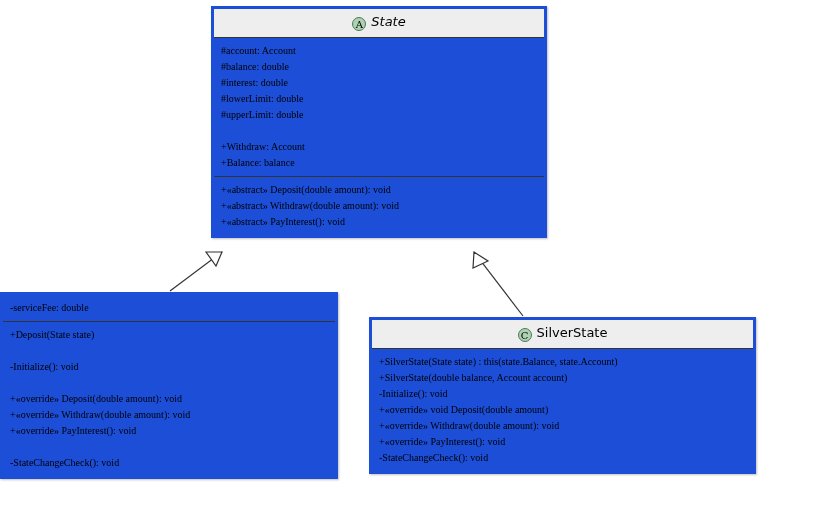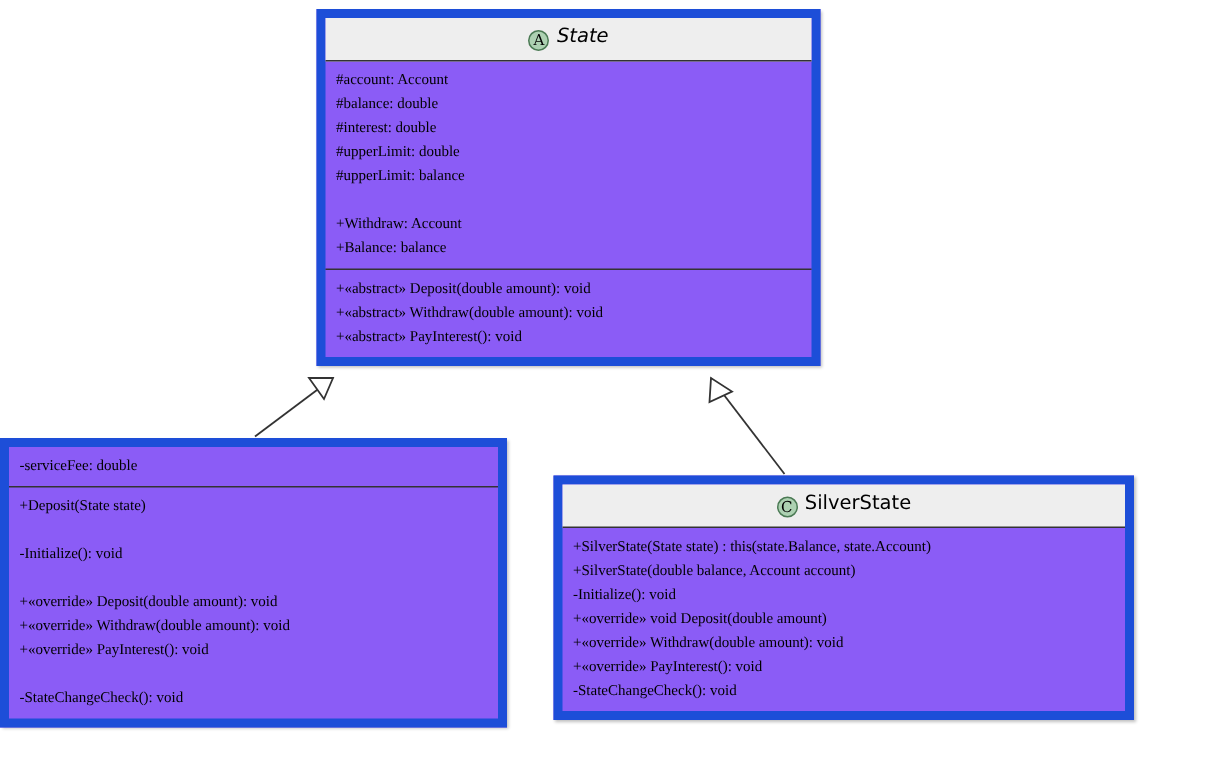--- a/index.html
+++ b/index.html
@@ -24,22 +24,22 @@
   svg.connectors {
     position: absolute;
     left: 0;
     top: 0;
     width: 813px;
     height: 510px;
     pointer-events: none;
   }
   .uml-class {
     position: absolute;
-    border: 6px solid #1d4ed8;
-    background: #8b5cf6;
+    border: 3px solid #1d4ed8;
+    background: #1d4ed8;
     box-sizing: border-box;
     box-shadow: 1px 1px 2px rgba(0,0,0,0.25);
   }
   .class-header {
     background: #eeeeee;
     text-align: center;
     padding: 5px 8px 6px 8px;
     font-size: 13px;
     color: #000000;
     border-bottom: 1px solid #333333;
@@ -113,22 +113,22 @@
   </svg>
 
   <div class="uml-class" style="left:211px; top:6px; width:336px;">
     <div class="class-header">
       <span class="stereo-circle circle-A">A</span><span class="cls-name abstract">State</span>
     </div>
     <div class="compartment">
       <div class="member">#account: Account</div>
       <div class="member">#balance: double</div>
       <div class="member">#interest: double</div>
+      <div class="member">#lowerLimit: double</div>
       <div class="member">#upperLimit: double</div>
-      <div class="member">#upperLimit: balance</div>
       <div class="member spacer-line"></div>
       <div class="member">+Withdraw: Account</div>
       <div class="member">+Balance: balance</div>
     </div>
     <div class="compartment">
       <div class="member">+«abstract» Deposit(double amount): void</div>
       <div class="member">+«abstract» Withdraw(double amount): void</div>
       <div class="member">+«abstract» PayInterest(): void</div>
     </div>
   </div>

